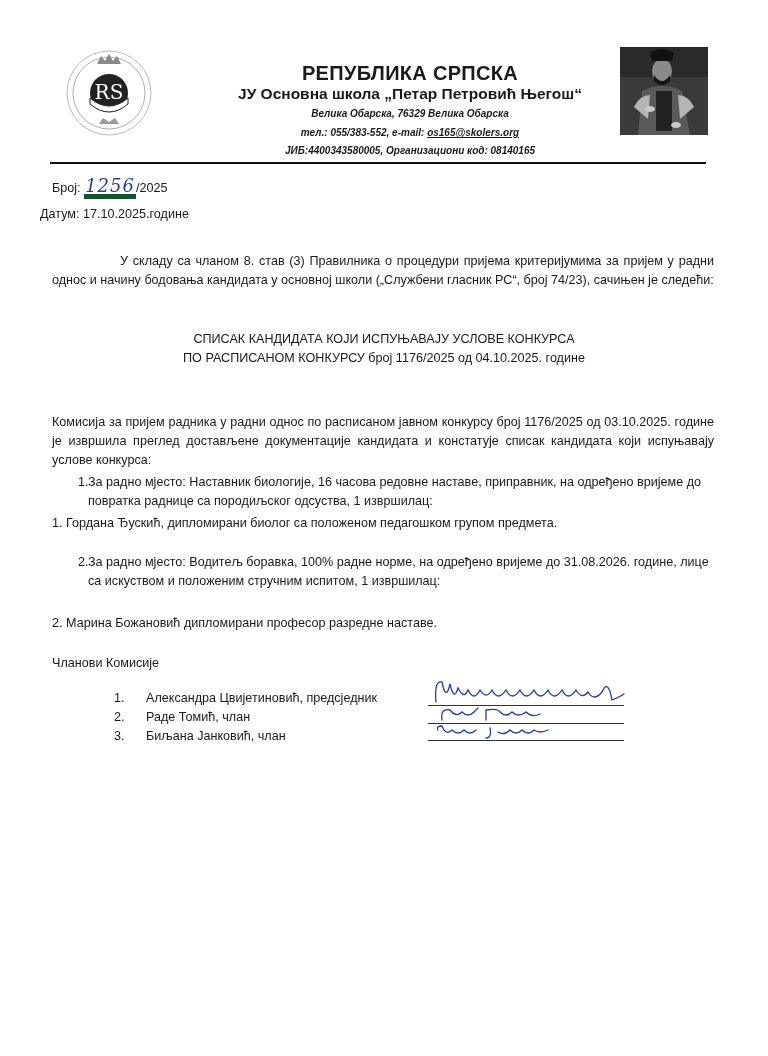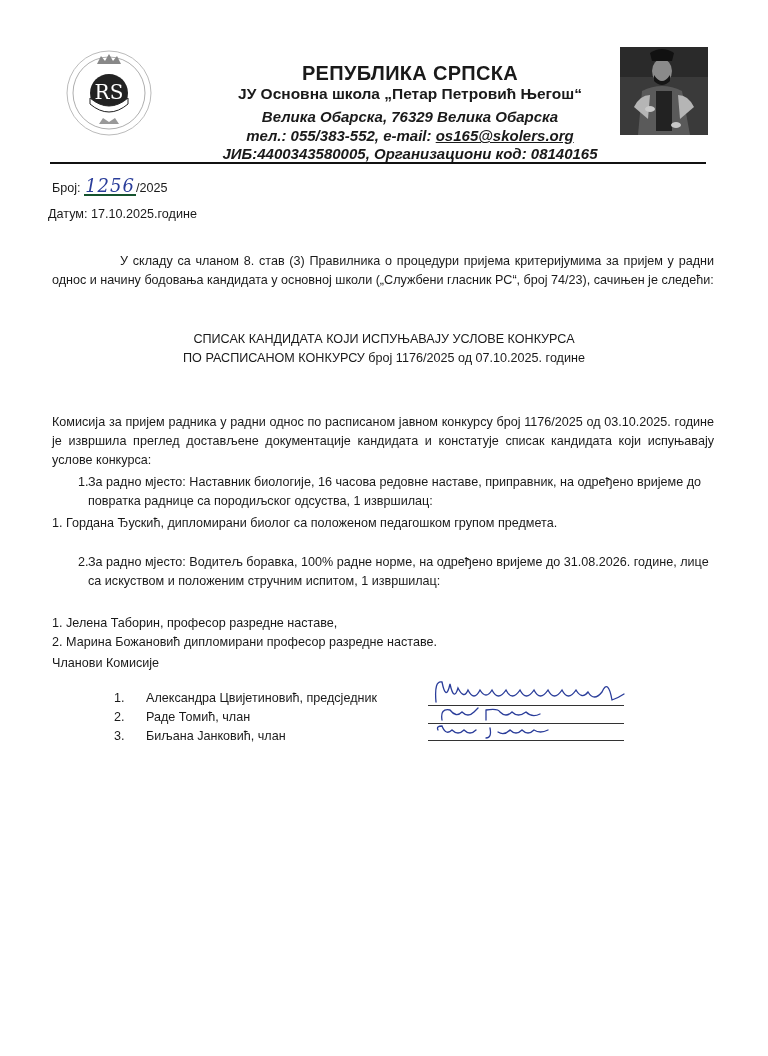--- a/index.html
+++ b/index.html
@@ -13,35 +13,35 @@
     .seal {
       left: 64px; top: 48px; width: 90px; height: 90px;
     }
     .portrait {
       left: 620px; top: 47px; width: 88px; height: 88px;
       background: #2b2b2b;
     }
     .hdr { left: 200px; width: 420px; text-align: center; }
     .hdr-title { top: 62px; font-size: 20px; font-weight: bold; letter-spacing: 0.3px; }
     .hdr-school { top: 85px; font-size: 15.5px; font-weight: bold; }
-    .hdr-line { font-size: 15px; font-weight: bold; font-style: italic; }
+    .hdr-line { font-size: 10px; font-weight: bold; font-style: italic; }
     .hdr-addr { top: 108px; }
     .hdr-contact { top: 127px; }
     .hdr-ids { top: 145px; }
     .hdr-email { text-decoration: underline; text-align: center; }
     .rule { left: 50px; top: 162px; width: 656px; height: 0; border-top: 2px solid #111; }
 
     .body-text { font-size: 12.6px; line-height: 19px; }
     .broj { left: 52px; top: 178px; }
     .broj-num {
-      display: inline-block; min-width: 52px; border-bottom: 2px solid #14532d;
+      display: inline-block; min-width: 52px; border-bottom: 5px solid #14532d;
       text-align: center; color: #2a3d9a; font-family: "DejaVu Serif", serif;
       font-style: italic; font-size: 18px; line-height: 16px; letter-spacing: 1px;
     }
-    .datum { left: 48px; top: 205px; }
+    .datum { left: 40px; top: 205px; }
     .intro { left: 52px; top: 252px; width: 662px; text-align: justify; text-indent: 68px; }
     .center-title { left: 100px; width: 568px; top: 330px; text-align: center; }
     .commission-text { left: 52px; top: 413px; width: 662px; text-align: justify; }
 
     .pos-item { left: 78px; width: 636px; }
     .pos-item .num { position: absolute; left: 0; top: 0; width: 22px; }
     .pos-item .txt { margin-left: 10px; }
     .pos1 { top: 473px; }
     .pos2 { top: 553px; }
     .cand-list { left: 52px; width: 662px; }
@@ -101,39 +101,38 @@
 <div class="abs body-text broj">
   <span>Број:</span>
   <span class="broj-num">1256</span><span>/2025</span>
 </div>
 <div class="abs body-text datum">Датум: 17.10.2025.године</div>
 
 <div class="abs body-text intro">У складу са чланом 8. став (3)  Правилника о процедури пријема критеријумима за пријем у радни однос и начину бодовања кандидата у основној школи („Службени гласник РС“, број 74/23), сачињен је следећи:</div>
 
 <div class="abs body-text center-title">
   <div>СПИСАК КАНДИДАТА КОЈИ ИСПУЊАВАЈУ УСЛОВЕ КОНКУРСА</div>
-  <div>ПО РАСПИСАНОМ КОНКУРСУ   број 1176/2025 од  07.10.2025. године</div>
+  <div>ПО РАСПИСАНОМ КОНКУРСУ   број 1176/2025 од  04.10.2025. године</div>
 </div>
 
 <div class="abs body-text commission-text">Комисија за пријем радника у радни однос по расписаном јавном конкурсу број 1176/2025 од  03.10.2025. године је извршила преглед  достављене документације  кандидата и констатује списак кандидата који испуњавају услове конкурса:</div>
 
 <div class="abs body-text pos-item pos1">
   <span class="num">1.</span>
   <div class="txt">За радно мјесто: Наставник биологије, 16 часова редовне наставе, приправник, на одређено вријеме  до повратка раднице са породиљског одсуства, 1 извршилац:</div>
 </div>
 <div class="abs body-text cand-list cand1">
   <div>1. Гордана Ђускић, дипломирани биолог са положеном педагошком групом предмета.</div>
 </div>
 
 <div class="abs body-text pos-item pos2">
   <span class="num">2.</span>
   <div class="txt">За радно мјесто: Водитељ боравка, 100% радне норме, на одређено вријеме до 31.08.2026. године, лице са искуством и положеним стручним испитом, 1 извршилац:</div>
 </div>
 <div class="abs body-text cand-list cand2">
-  <div>1. Јелена Таборин, професор разредне наставе,</div>
   <div>2. Марина Божановић дипломирани професор разредне наставе.</div>
 </div>
 
 <div class="abs body-text members-title">Чланови Комисије</div>
 <div class="abs body-text members">
   <div class="row">
     <span class="n">1.</span>
     <span class="t">Александра Цвијетиновић, предсједник</span>
   </div>
   <div class="row">

